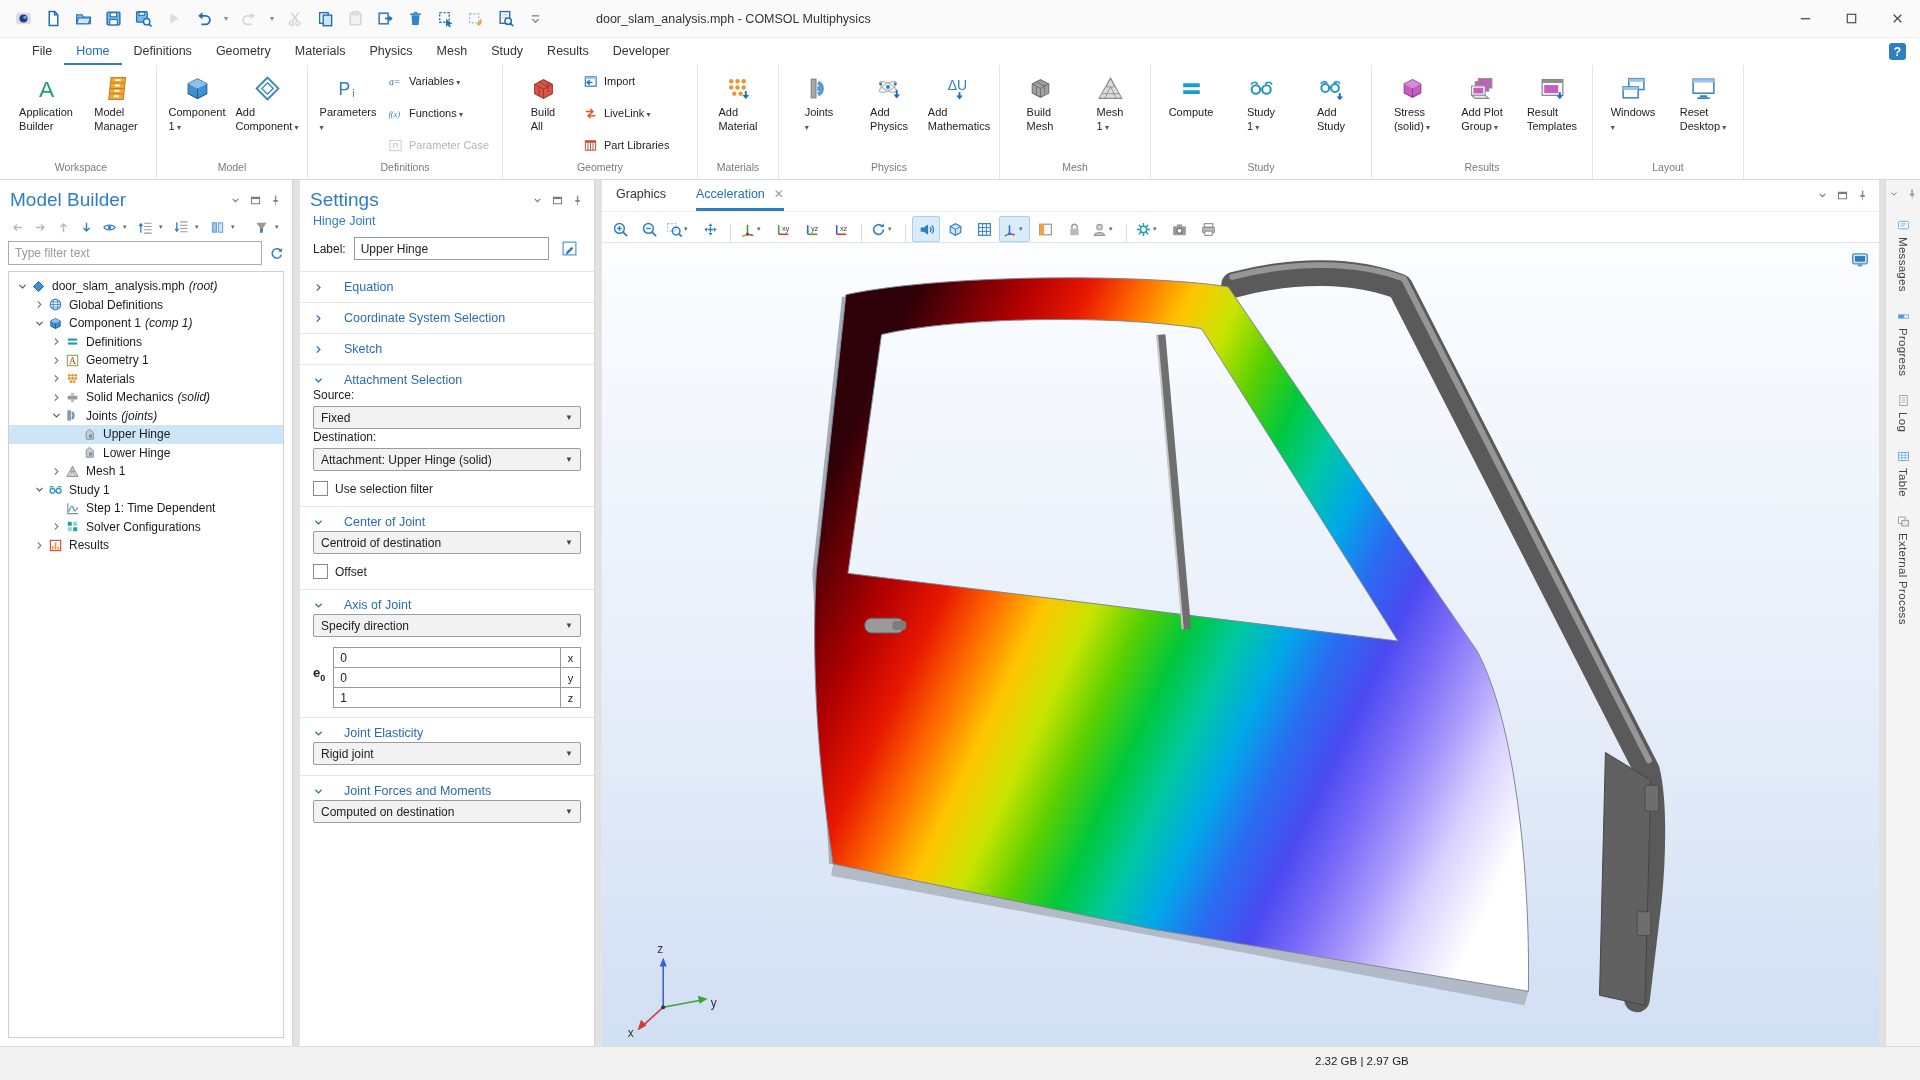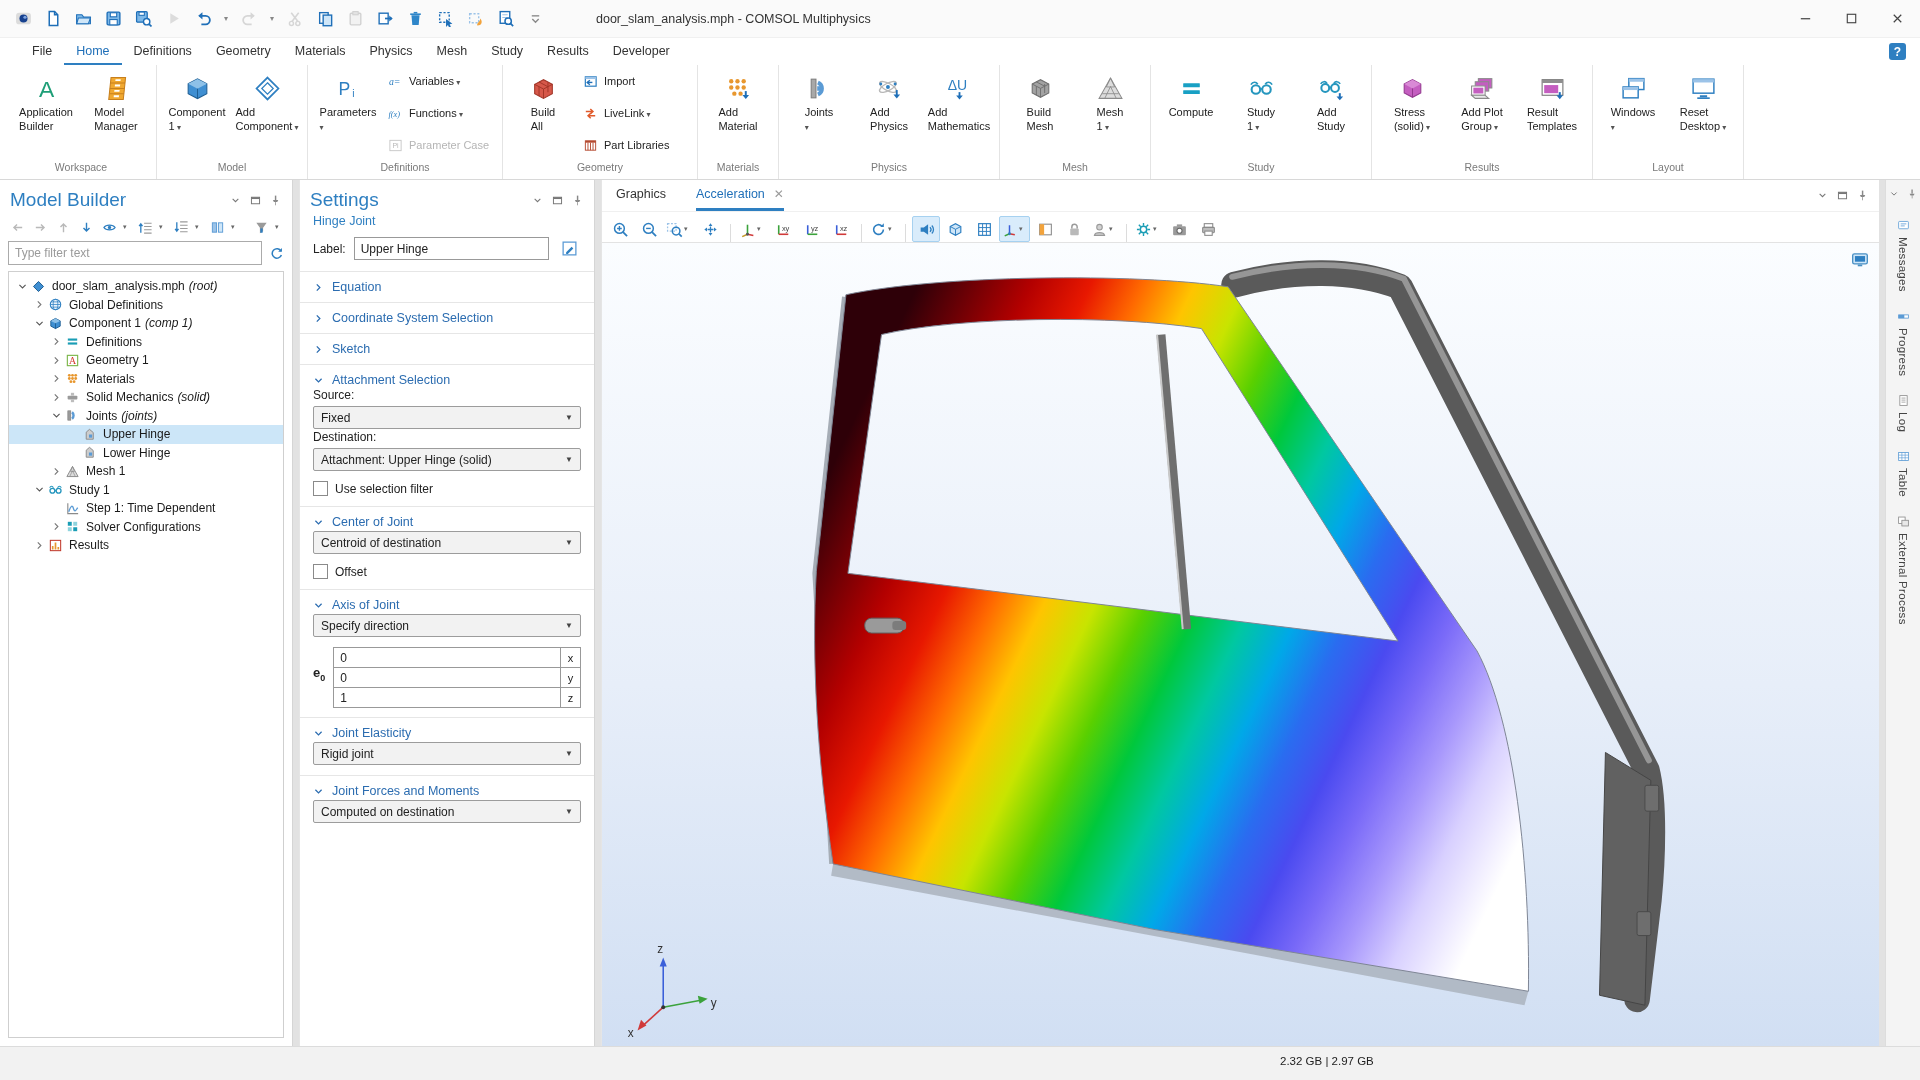--- a/index.html
+++ b/index.html
@@ -67,21 +67,21 @@
 
   
   .settings-sub{font-size:12.5px;color:#2e7fc1;padding:1px 13px 9px}
   .label-row{display:flex;align-items:center;gap:8px;padding:0 13px 11px}
   .label-row label{font-size:12px;color:#222}
   .label-row input{flex:1;height:21px;border:1px solid #999;font-size:12px;padding:0 6px;font-family:"Liberation Sans",sans-serif;color:#222}
   .label-row .label-btn{width:24px;height:22px;display:flex;align-items:center;justify-content:center}
   .settings-body{flex:1;overflow:hidden}
   .sec{border-top:1px solid #e6e6e6;padding:8px 13px 10px}
   .sec.collapsed{padding-bottom:8px}
-  .sec-header{display:flex;gap:8px;align-items:center;font-size:12.5px;color:#2b6cb0;cursor:default}
+  .sec-header{display:flex;gap:20px;align-items:center;font-size:12.5px;color:#2b6cb0;cursor:default}
   .field-label{font-size:12px;color:#222;margin:1px 0 4px}
   .dropdown{height:21px;background:#f2f2f2;border:1px solid #9c9c9c;display:flex;align-items:center;font-size:12px;padding:0 7px;color:#222;border-radius:2px;margin-top:2px}
   .dd-caret{margin-left:auto;font-size:8px;color:#444}
   .checkbox-row{display:flex;gap:7px;align-items:center;font-size:12px;margin-top:10px;color:#222}
   .cb{width:13px;height:13px;border:1px solid #8a8a8a;background:#fff;flex:none}
   .vector-row{display:flex;align-items:flex-end;gap:8px;margin-top:10px}
   .vec-sym{font-size:13px;font-weight:bold;color:#222;padding-bottom:24px}
   .vec-sym sub{font-size:9px}
   .vec-rows{flex:1;display:flex;flex-direction:column}
   .vec-line{display:flex;margin-bottom:-1px}
@@ -103,21 +103,21 @@
   .viewport > svg{width:100%;height:100%}
   .vp-corner{position:absolute;top:8px;right:10px}
 
   
   .ss-top{display:flex;gap:6px;padding:8px 0 10px;align-items:center}
   .vtab{display:flex;flex-direction:column;align-items:center;gap:5px;padding:9px 0;color:#444;cursor:default}
   .vtab-label{writing-mode:vertical-rl;font-size:11.5px;letter-spacing:.3px}
 
   
   .statusbar{height:33px;background:#f2f2f2;border-top:1px solid #dcdcdc;position:relative}
-  .status-mem{position:absolute;left:1280px;top:8px;font-size:11.5px;color:#222}
+  .status-mem{position:absolute;left:1315px;top:8px;font-size:11.5px;color:#222}
 </style>
 </head>
 <body>
 
 <div class="app">
 
   <div class="titlebar">
     <div class="tb-icons" id="tb-icons">
         <span class="tb-icon">
           <svg viewBox="0 0 16 16" width="17" height="17">

